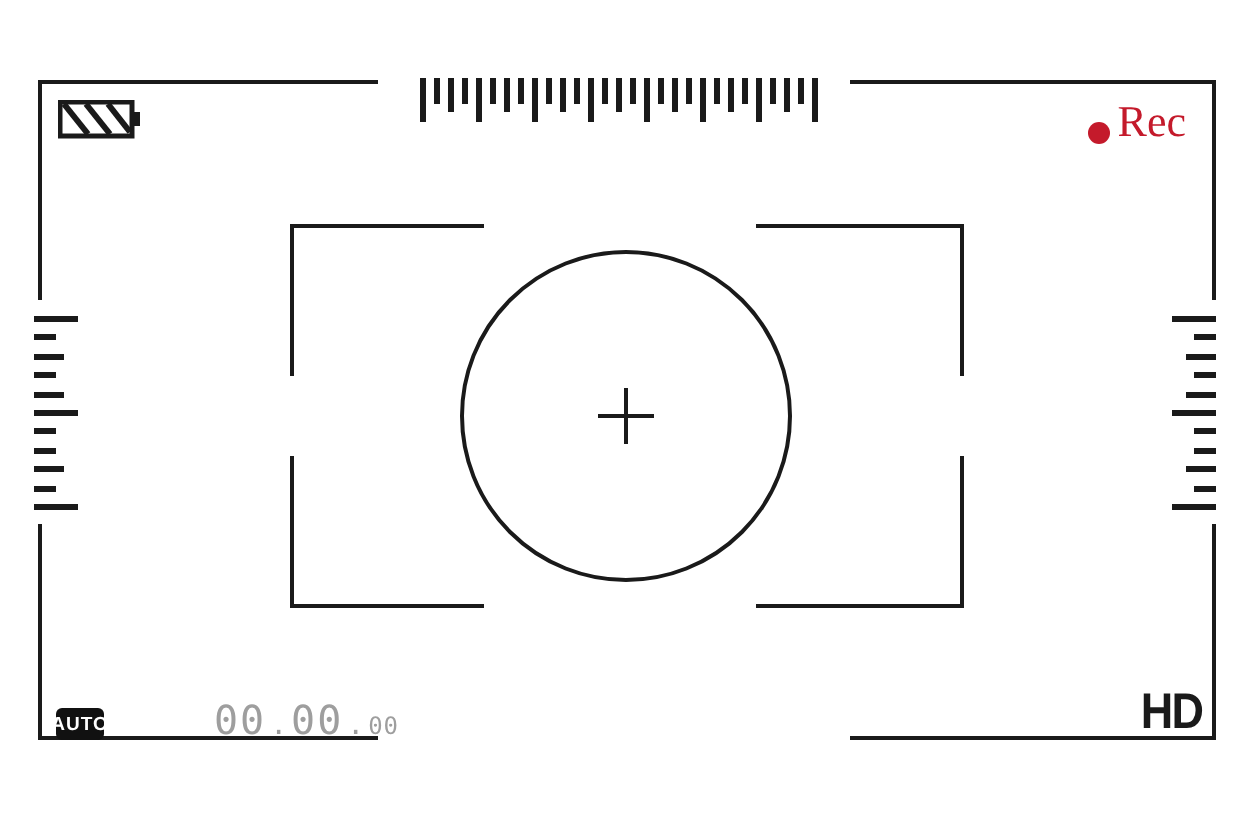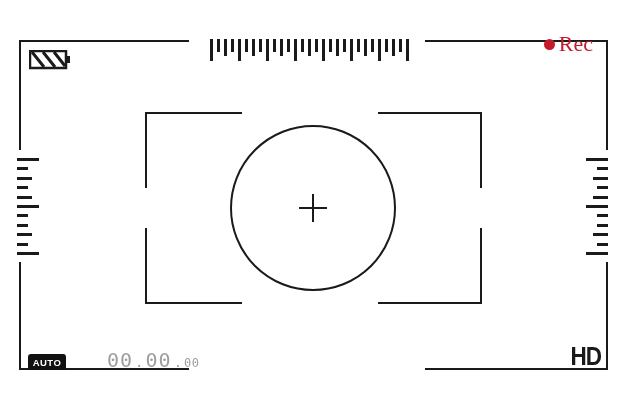--- a/index.html
+++ b/index.html
@@ -26,39 +26,39 @@
   .ruler-side{position:absolute;top:158px;display:flex;flex-direction:column;row-gap:6.4px;}
   .ruler-side .tick{height:3px;background:#1a1a1a;}
   .ruler-side .tick.tall{width:22px;}
   .ruler-side .tick.mid{width:15px;}
   .ruler-side .tick.short{width:11px;}
   .ruler-left{left:17px;align-items:flex-start;}
   .ruler-right{right:18px;align-items:flex-end;}
   
   .battery{position:absolute;left:29px;top:50px;}
   
-  .rec{position:absolute;right:33px;top:33px;display:flex;align-items:center;gap:4px;cursor:default;}
+  .rec{position:absolute;right:33px;top:50px;display:flex;align-items:flex-end;gap:4px;cursor:default;}
   .rec-dot{width:11px;height:11px;border-radius:50%;}
   .rec-label{font-family:"Liberation Serif",serif;font-size:22px;line-height:22px;}
   
   .if-top-l{left:145px;top:112px;width:97px;height:2px;}
   .if-top-r{left:378px;top:112px;width:104px;height:2px;}
   .if-bot-l{left:145px;top:302px;width:97px;height:2px;}
   .if-bot-r{left:378px;top:302px;width:104px;height:2px;}
   .if-left-t{left:145px;top:112px;width:2px;height:76px;}
   .if-left-b{left:145px;top:228px;width:2px;height:76px;}
   .if-right-t{left:480px;top:112px;width:2px;height:76px;}
   .if-right-b{left:480px;top:228px;width:2px;height:76px;}
   
   .focus-circle{position:absolute;left:230px;top:125px;width:162px;height:162px;border:2px solid #1a1a1a;border-radius:50%;}
   .ch-h{left:299px;top:207px;width:28px;height:2px;}
   .ch-v{left:312px;top:194px;width:2px;height:28px;}
   
   .auto-badge{
-    position:absolute;left:28px;top:354px;width:38px;height:16px;border-radius:3px;
+    position:absolute;left:28px;top:354px;width:24px;height:16px;border-radius:3px;
     display:flex;align-items:center;justify-content:center;
     font-size:9.5px;font-weight:bold;letter-spacing:0.5px;cursor:default;
   }
   .timecode{position:absolute;left:75px;top:348px;display:flex;align-items:baseline;
     font-family:"DejaVu Sans Mono",monospace;margin-left:32px;}
   .tc-main{font-size:20px;letter-spacing:1px;}
   .tc-sep{font-size:14px;margin:0 2px;}
   .tc-small{font-size:12px;letter-spacing:0.5px;}
   .hd{
     position:absolute;right:25px;top:342px;font-size:25px;font-weight:bold;

